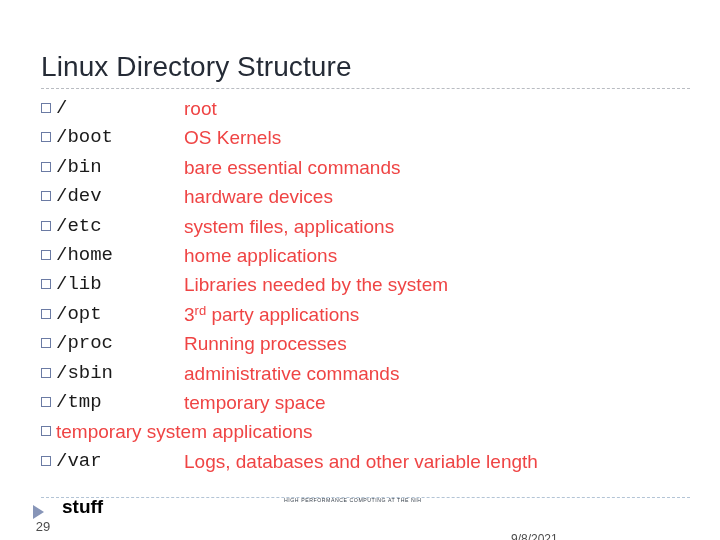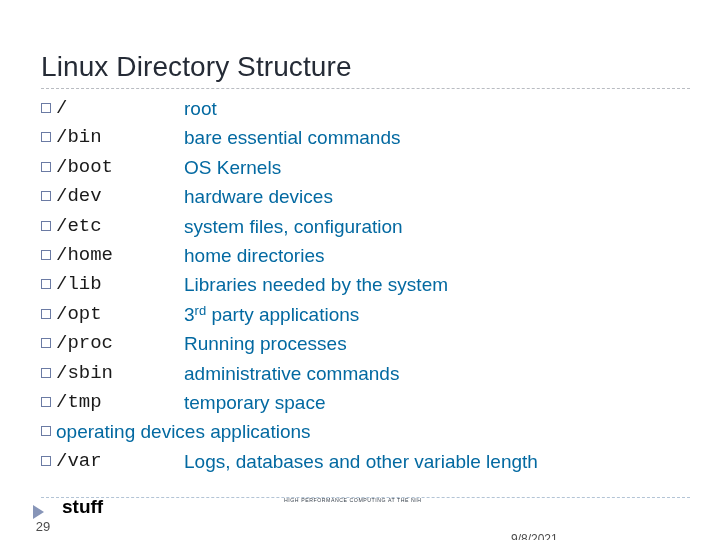--- a/index.html
+++ b/index.html
@@ -79,21 +79,21 @@
     line-height: 25px;
     color: #1a1a1a;
     width: 128px;
     flex: 0 0 auto;
     white-space: pre;
   }
   .desc {
     font-family: "Liberation Sans", sans-serif;
     font-size: 19px;
     line-height: 25px;
-    color: #0369a1;
+    color: #ef4444;
     white-space: nowrap;
     flex: 1 1 auto;
   }
   .desc sup {
     font-size: 13px;
     line-height: 0;
     vertical-align: 6px;
   }
   .wrap-line {
     position: absolute;
@@ -190,42 +190,42 @@
   <div class="title-rule"></div>
 
   <div class="dir-list">
       <div class="dir-row">
         <span class="bullet"></span>
         <span class="path">/</span>
         <span class="desc">root</span>
       </div>
       <div class="dir-row">
         <span class="bullet"></span>
+        <span class="path">/boot</span>
+        <span class="desc">OS Kernels</span>
+      </div>
+      <div class="dir-row">
+        <span class="bullet"></span>
         <span class="path">/bin</span>
         <span class="desc">bare essential commands</span>
       </div>
       <div class="dir-row">
         <span class="bullet"></span>
-        <span class="path">/boot</span>
-        <span class="desc">OS Kernels</span>
-      </div>
-      <div class="dir-row">
-        <span class="bullet"></span>
         <span class="path">/dev</span>
         <span class="desc">hardware devices</span>
       </div>
       <div class="dir-row">
         <span class="bullet"></span>
         <span class="path">/etc</span>
-        <span class="desc">system files, configuration</span>
+        <span class="desc">system files, applications</span>
       </div>
       <div class="dir-row">
         <span class="bullet"></span>
         <span class="path">/home</span>
-        <span class="desc">home directories</span>
+        <span class="desc">home applications</span>
       </div>
       <div class="dir-row">
         <span class="bullet"></span>
         <span class="path">/lib</span>
         <span class="desc">Libraries needed by the system</span>
       </div>
       <div class="dir-row">
         <span class="bullet"></span>
         <span class="path">/opt</span>
         <span class="desc"><span>3</span><sup>rd</sup><span> party applications</span></span>
@@ -240,21 +240,21 @@
         <span class="path">/sbin</span>
         <span class="desc">administrative commands</span>
       </div>
       <div class="dir-row">
         <span class="bullet"></span>
         <span class="path">/tmp</span>
         <span class="desc">temporary space</span>
       </div>
       <div class="dir-row">
         <span class="bullet"></span>
-        <span class="desc">operating devices applications</span>
+        <span class="desc">temporary system applications</span>
       </div>
       <div class="dir-row">
         <span class="bullet"></span>
         <span class="path">/var</span>
         <span class="desc">Logs, databases and other variable length</span>
       </div>
     </div>
 
   <div class="wrap-line">stuff</div>
 

